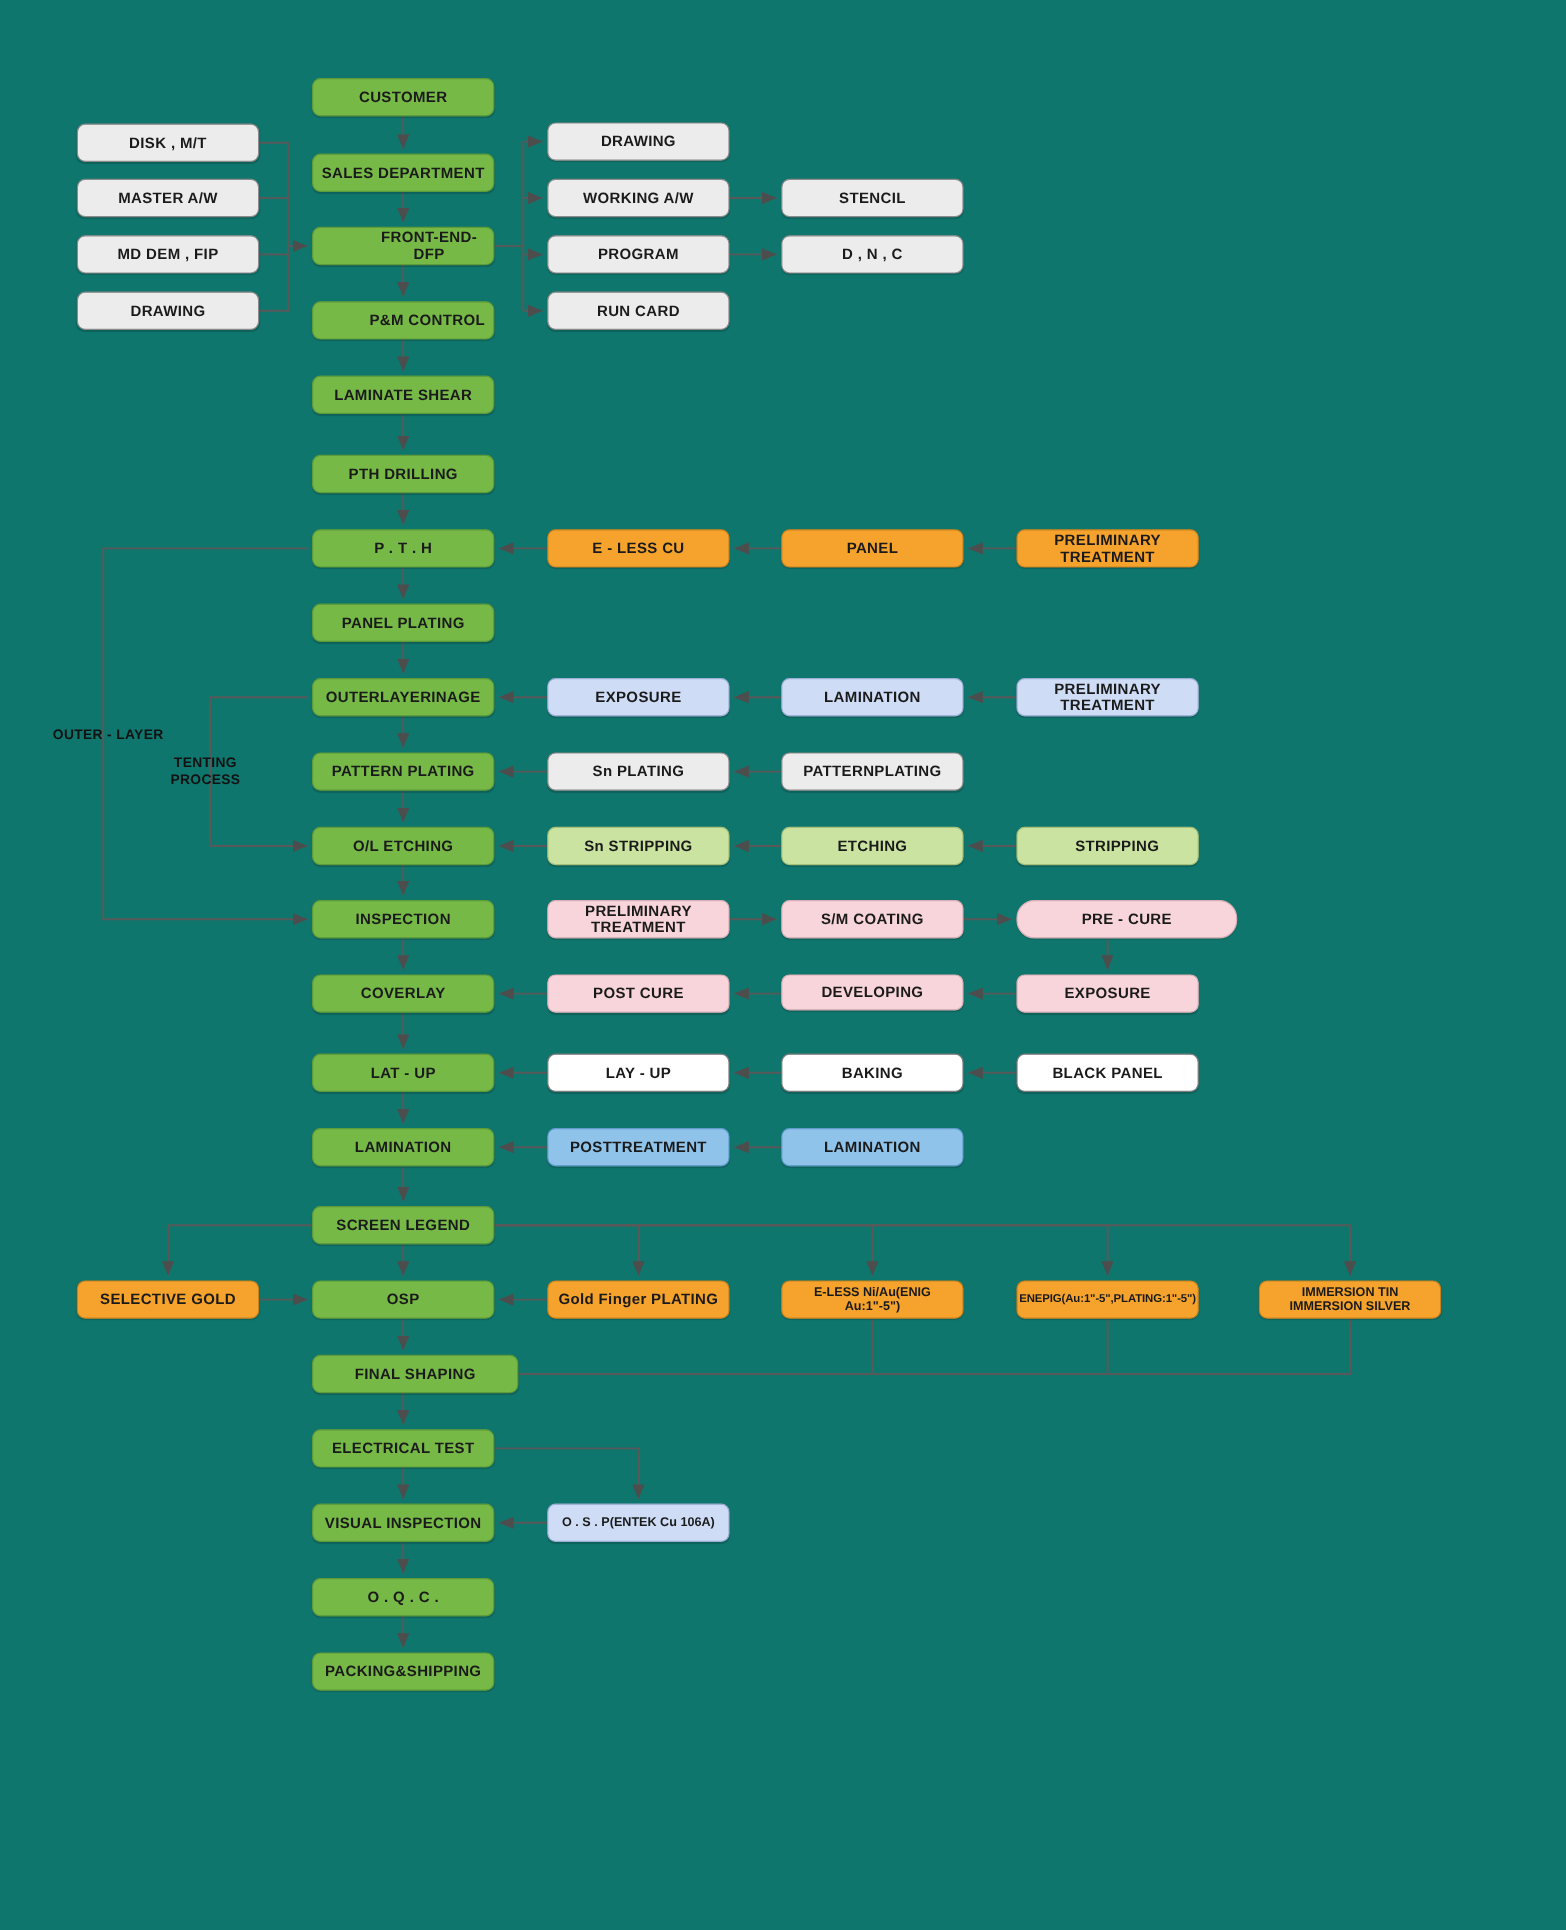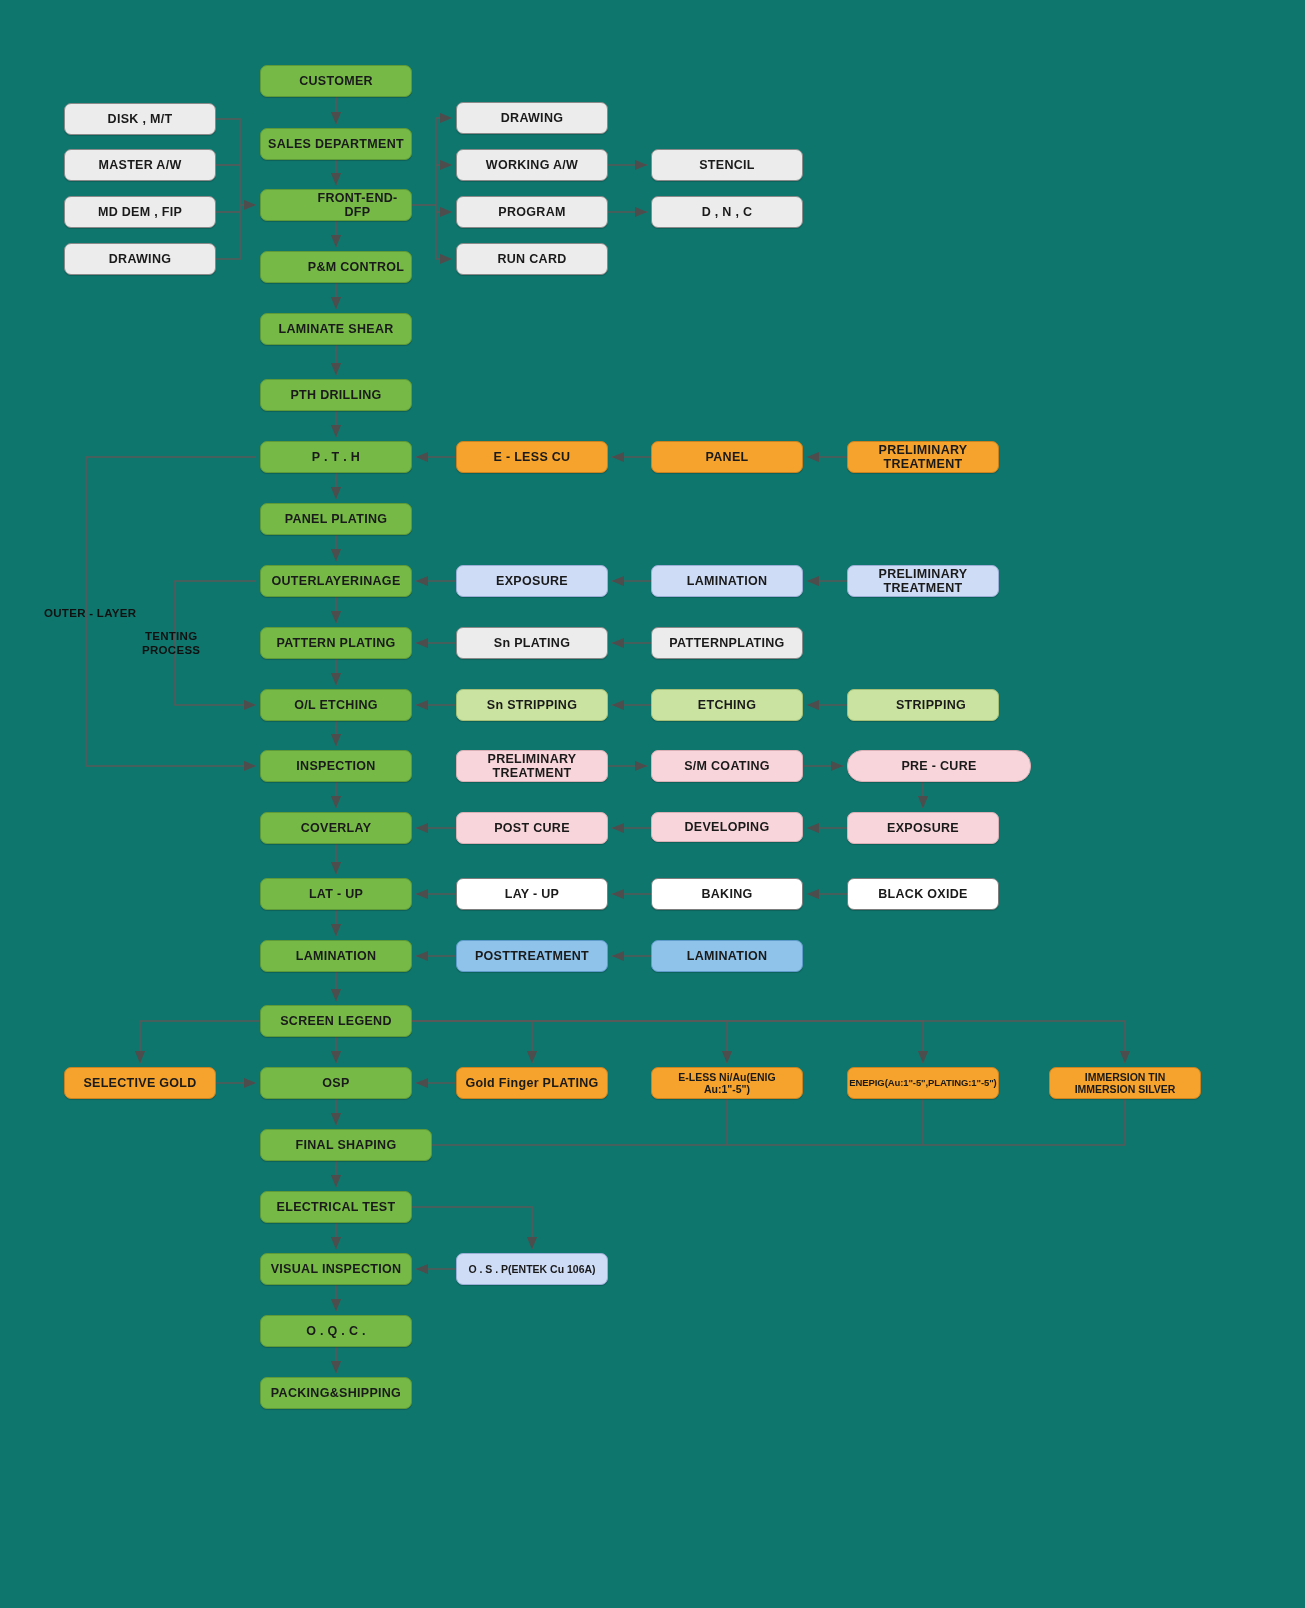--- a/index.html
+++ b/index.html
@@ -281,21 +281,21 @@
       <div class="node c-pink" style="left: 847px; top: 812px; width: 152px; height: 32px;">
         <span style="white-space: pre-line;">EXPOSURE</span>
       </div>
       <div class="node c-white" style="left: 456px; top: 878px; width: 152px; height: 32px;">
         <span style="white-space: pre-line;">LAY - UP</span>
       </div>
       <div class="node c-white" style="left: 651px; top: 878px; width: 152px; height: 32px;">
         <span style="white-space: pre-line;">BAKING</span>
       </div>
       <div class="node c-white" style="left: 847px; top: 878px; width: 152px; height: 32px;">
-        <span style="white-space: pre-line;">BLACK OXIDE</span>
+        <span style="white-space: pre-line;">BLACK PANEL</span>
       </div>
       <div class="node c-blue" style="left: 456px; top: 940px; width: 152px; height: 32px;">
         <span style="white-space: pre-line;">POSTTREATMENT</span>
       </div>
       <div class="node c-blue" style="left: 651px; top: 940px; width: 152px; height: 32px;">
         <span style="white-space: pre-line;">LAMINATION</span>
       </div>
       <div class="node c-orange" style="left: 64px; top: 1067px; width: 152px; height: 32px;">
         <span style="white-space: pre-line;">SELECTIVE  GOLD</span>
       </div>

